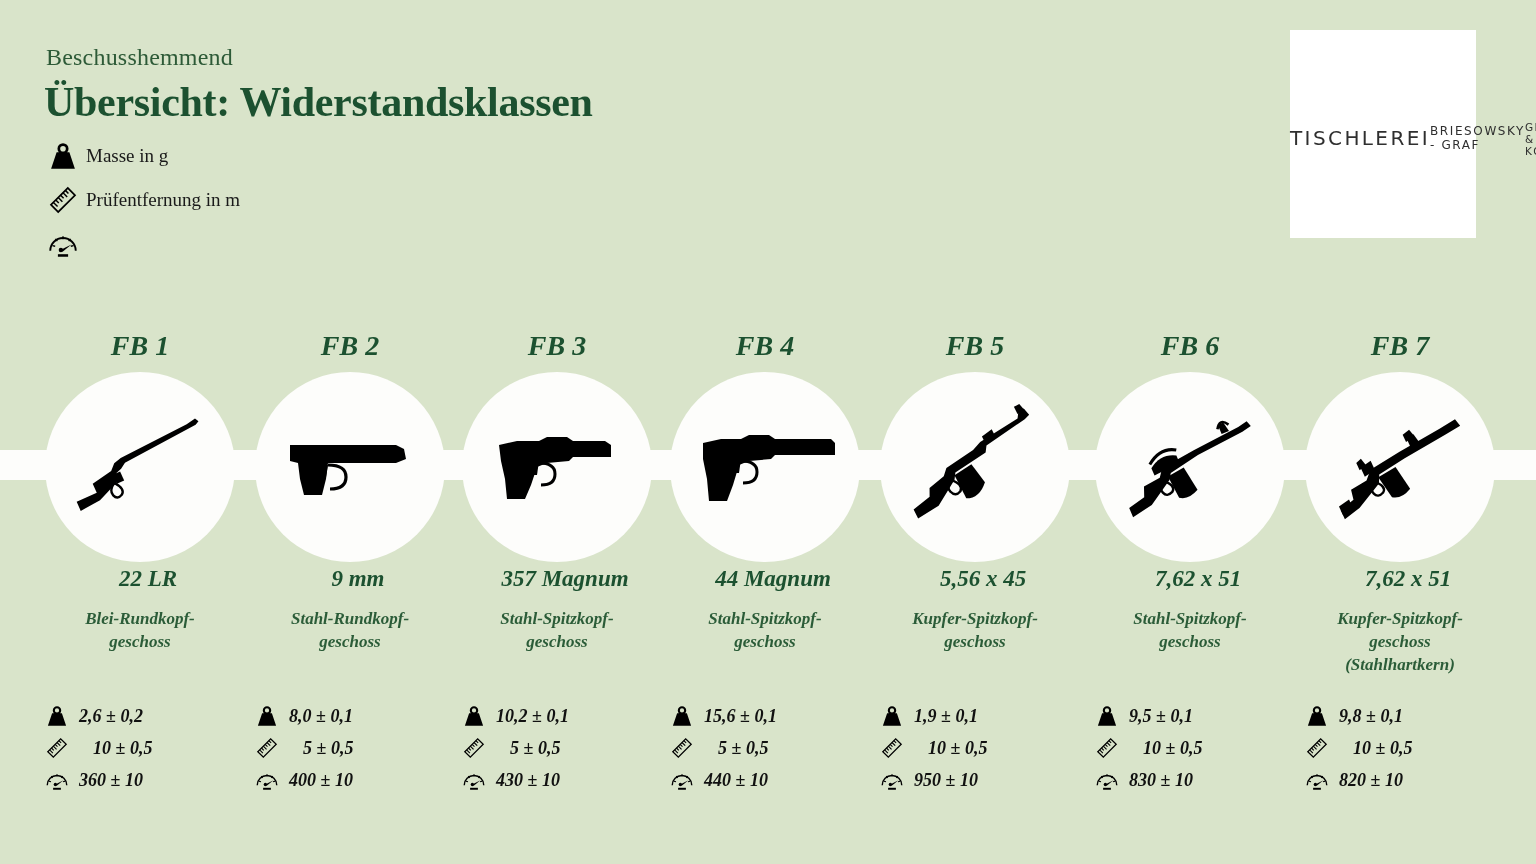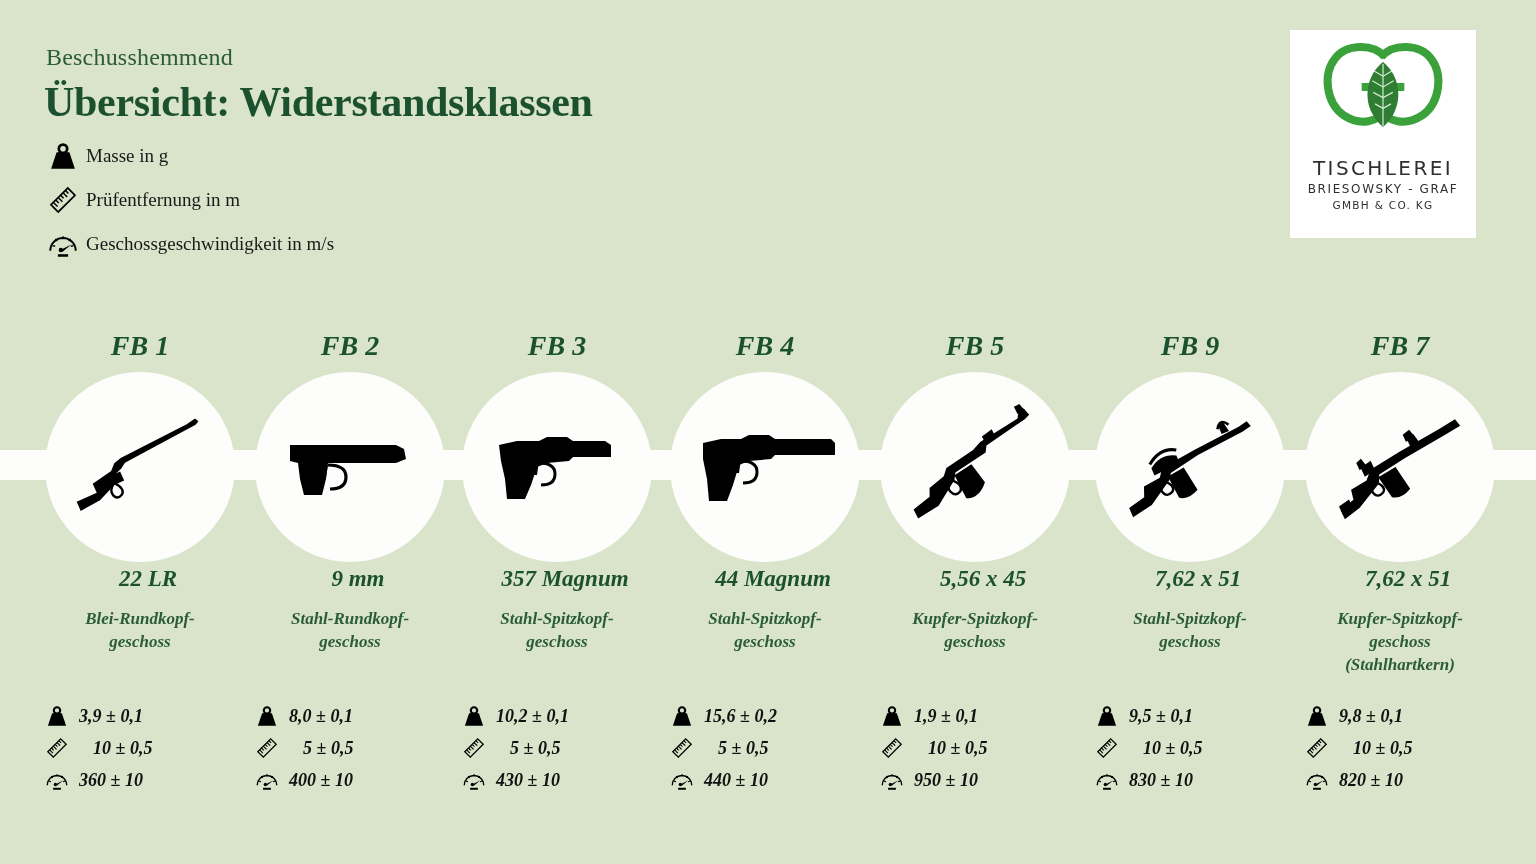--- a/index.html
+++ b/index.html
@@ -29,21 +29,21 @@
   
   .legend{position:absolute;left:40px;top:134px;}
   .legend-row{display:flex;align-items:center;height:44px;}
   .legend-ico{width:46px;height:40px;display:flex;align-items:center;justify-content:center;flex:0 0 46px;}
   .legend-txt{font-size:19px;color:#1a1a1a;font-family:"Liberation Serif", serif;white-space:nowrap;}
 
   
   .logo-box{
     position:absolute;left:1290px;top:30px;width:186px;height:208px;
     background:#ffffff;
-    display:flex;flex-direction:column;align-items:center;
+    display:flex;flex-direction:row;align-items:center;
     padding-top:6px;box-sizing:border-box;
   }
   .logo-mark{width:160px;height:118px;}
   .logo-l1{font-family:"DejaVu Sans", sans-serif;font-size:20px;letter-spacing:2.4px;color:#2f2f2f;margin-top:2px;}
   .logo-l2{font-family:"DejaVu Sans", sans-serif;font-size:12px;letter-spacing:1.6px;color:#2f2f2f;margin-top:2px;}
   .logo-l3{font-family:"DejaVu Sans", sans-serif;font-size:10.5px;letter-spacing:1.3px;color:#2f2f2f;margin-top:3px;}
 
   
   .band{position:absolute;left:0;top:450px;width:1536px;height:30px;background:#fdfdfb;}
 
@@ -105,21 +105,20 @@
           <line x1="20" y1="11" x2="20" y2="14.5" stroke="#000" stroke-width="1.6"></line>
           <line x1="11" y1="14" x2="13.3" y2="16.6" stroke="#000" stroke-width="1.6"></line>
           <line x1="29" y1="14" x2="26.7" y2="16.6" stroke="#000" stroke-width="1.6"></line>
           <line x1="7.5" y1="22" x2="10.8" y2="22.6" stroke="#000" stroke-width="1.6"></line>
           <line x1="32.5" y1="22" x2="29.2" y2="22.6" stroke="#000" stroke-width="1.6"></line>
           <path d="M18 26.5 L30 20.5 L19.5 29 z" fill="#000"></path>
           <circle cx="17.5" cy="27" r="2.6" fill="#000"></circle>
           <rect x="14" y="32" width="12" height="3" fill="#000"></rect>
         </svg>
       </span>
-      <span class="legend-txt">Geschossgeschwindigkeit in m/s</span>
     </div>
   </div>
 
   <div class="logo-box">
     <svg class="logo-mark" viewBox="0 0 180 130">
       <g fill="none" stroke="#3ba23b" stroke-width="9">
         <path d="M92 22 C78 6 48 8 36 24 C22 42 26 74 46 88 C64 100 86 96 92 80 L92 56 L66 56"></path>
         <path d="M88 22 C102 6 132 8 144 24 C158 42 154 74 134 88 C116 100 94 96 88 80 L88 56 L114 56"></path>
       </g>
       <path d="M90 28 C72 42 68 68 78 86 C83 95 88 99 90 101 C92 99 97 95 102 86 C112 68 108 42 90 28 z" fill="#2e7d32"></path>
@@ -152,21 +151,21 @@
           <div>Blei-Rundkopf-</div>
           <div>geschoss</div>
         </div>
         <div class="stats">
           <div class="stat-row">
             <span class="stat-ico">
               <svg viewBox="0 0 40 40" width="26" height="26">
                 <path d="M20 5 a6.5 6.5 0 0 0 -6.5 6.5 a6.5 6.5 0 0 0 1.6 4.2 h-2.6 L6 35 h28 L27.5 15.7 h-2.6 a6.5 6.5 0 0 0 1.6 -4.2 A6.5 6.5 0 0 0 20 5 z m0 3.2 a3.3 3.3 0 0 1 3.3 3.3 a3.3 3.3 0 0 1 -3.3 3.3 a3.3 3.3 0 0 1 -3.3 -3.3 A3.3 3.3 0 0 1 20 8.2 z" fill="#000"></path>
               </svg>
             </span>
-            <span class="stat-val">3,9 ± 0,1</span>
+            <span class="stat-val">2,6 ± 0,2</span>
           </div>
           <div class="stat-row">
             <span class="stat-ico">
               <svg viewBox="0 0 40 40" width="26" height="26">
                 <g transform="rotate(-45 20 20)">
                   <rect x="6" y="14" width="28" height="12" fill="none" stroke="#000" stroke-width="2"></rect>
                   <line x1="10" y1="14" x2="10" y2="21" stroke="#000" stroke-width="1.7"></line>
                   <line x1="14" y1="14" x2="14" y2="19" stroke="#000" stroke-width="1.7"></line>
                   <line x1="18" y1="14" x2="18" y2="21" stroke="#000" stroke-width="1.7"></line>
                   <line x1="22" y1="14" x2="22" y2="19" stroke="#000" stroke-width="1.7"></line>
@@ -334,21 +333,21 @@
           <div>Stahl-Spitzkopf-</div>
           <div>geschoss</div>
         </div>
         <div class="stats">
           <div class="stat-row">
             <span class="stat-ico">
               <svg viewBox="0 0 40 40" width="26" height="26">
                 <path d="M20 5 a6.5 6.5 0 0 0 -6.5 6.5 a6.5 6.5 0 0 0 1.6 4.2 h-2.6 L6 35 h28 L27.5 15.7 h-2.6 a6.5 6.5 0 0 0 1.6 -4.2 A6.5 6.5 0 0 0 20 5 z m0 3.2 a3.3 3.3 0 0 1 3.3 3.3 a3.3 3.3 0 0 1 -3.3 3.3 a3.3 3.3 0 0 1 -3.3 -3.3 A3.3 3.3 0 0 1 20 8.2 z" fill="#000"></path>
               </svg>
             </span>
-            <span class="stat-val">15,6 ± 0,2</span>
+            <span class="stat-val">15,6 ± 0,1</span>
           </div>
           <div class="stat-row">
             <span class="stat-ico">
               <svg viewBox="0 0 40 40" width="26" height="26">
                 <g transform="rotate(-45 20 20)">
                   <rect x="6" y="14" width="28" height="12" fill="none" stroke="#000" stroke-width="2"></rect>
                   <line x1="10" y1="14" x2="10" y2="21" stroke="#000" stroke-width="1.7"></line>
                   <line x1="14" y1="14" x2="14" y2="19" stroke="#000" stroke-width="1.7"></line>
                   <line x1="18" y1="14" x2="18" y2="21" stroke="#000" stroke-width="1.7"></line>
                   <line x1="22" y1="14" x2="22" y2="19" stroke="#000" stroke-width="1.7"></line>
@@ -433,21 +432,21 @@
                 <path d="M18 26.5 L30 20.5 L19.5 29 z" fill="#000"></path>
                 <circle cx="17.5" cy="27" r="2.6" fill="#000"></circle>
                 <rect x="14" y="32" width="12" height="3" fill="#000"></rect>
               </svg>
             </span>
             <span class="stat-val">950 ± 10</span>
           </div>
         </div>
       </div>
       <div class="col" style="left: 1085px;">
-        <div class="fb-label">FB 9</div>
+        <div class="fb-label">FB 6</div>
         <div class="circle">
           <svg viewBox="0 0 160 160">
     <g transform="rotate(-23 80 80)">
       <path d="M8 94 L26 90 L30 80 L48 78 L54 70 L90 66 L140 62 L150 60 L152 66 L142 68 L92 72 L60 78 L56 84 L30 100 L8 104 z" fill="#000"></path>
       <path d="M44 66 q14 -10 28 -2 l0 8 l-28 2 z" fill="#000"></path>
       <path d="M44 62 q16 -12 30 -3" fill="none" stroke="#000" stroke-width="3"></path>
       <path d="M56 80 L74 78 L78 104 q-12 6 -20 0 z" fill="#000"></path>
       <path d="M50 82 q10 10 4 14 q-7 3 -9 -3 q-2 -6 5 -11 z" fill="none" stroke="#000" stroke-width="2.4"></path>
       <path d="M122 52 L128 52 L130 62 L122 62 z" fill="#000"></path>
       <path d="M120 56 q6 -10 12 0" fill="none" stroke="#000" stroke-width="2.6"></path>

